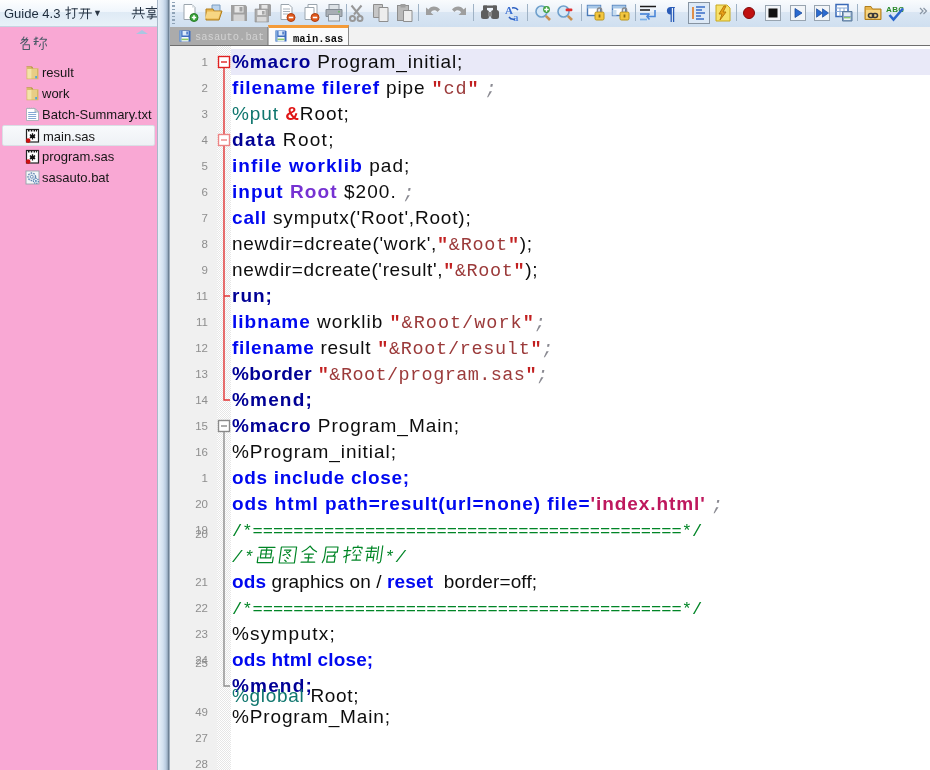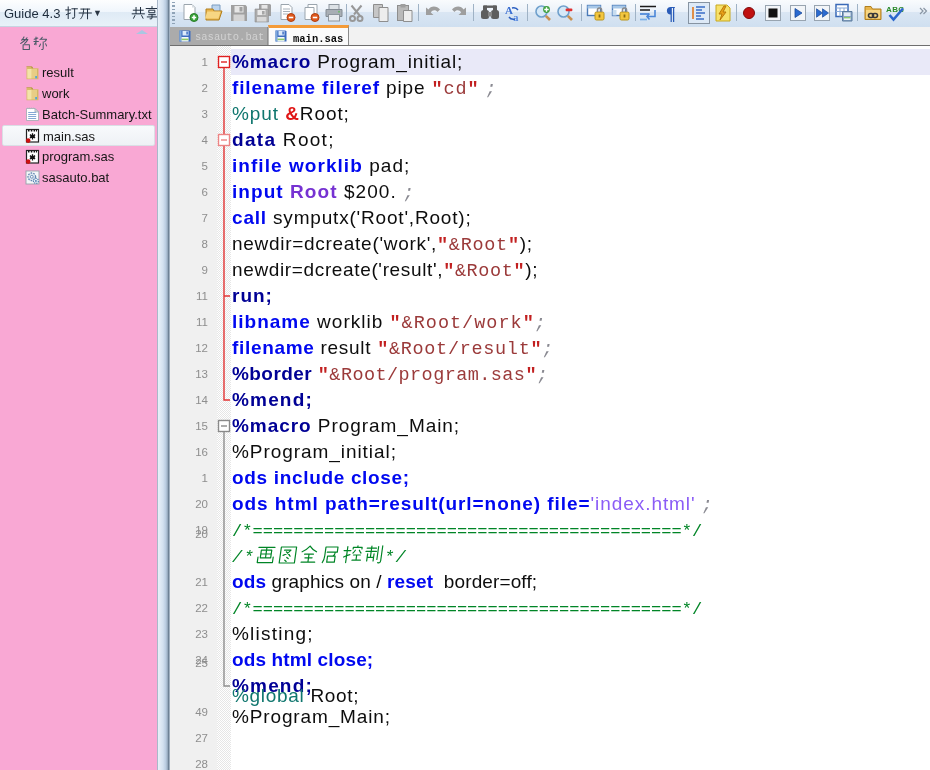--- a/index.html
+++ b/index.html
@@ -45,21 +45,21 @@
 .cl{position:absolute;left:62px;height:26px;line-height:26px;font-size:19px;color:#0d0d0d;white-space:pre}
 .k{color:#000095;font-weight:bold}
 .b{color:#0008f0;font-weight:bold}
 .m{color:#0f766e;font-weight:normal}
 .p{color:#7632d2;font-weight:bold}
 .amp{color:#e01616;font-weight:bold}
 .s{font-family:"Liberation Mono",monospace;font-size:18.5px;color:#9b3a3a}
 .q{color:#c22020;font-weight:bold}
 .sc{font-family:"Liberation Mono",monospace;font-size:18px;font-style:italic;color:#8a8a92}
 .c{font-family:"Liberation Mono",monospace;font-size:17px;color:#008526}
-.d{color:#8b5cf6;font-weight:normal}
+.d{color:#be185d;font-weight:bold}
 .cjkc{color:#008526;display:inline-block;transform:skewX(-8deg)}
 .cjkc .cjk{margin:0 0;vertical-align:-3px;width:21.5px;height:20px}
 .cjkc .cjk path{stroke-width:6}
 #foldsvg{position:absolute;left:47px;top:0}
 </style></head><body>
 
 <div id="lpanel">
   <div id="cmdbar">
     <span class="lbl" style="left:4px">Guide 4.3 <svg class="cjk" width="14" height="14" viewBox="0 0 100 100">
           <path d="M30 6 V90 M12 28 H48 M16 62 Q30 54 46 50 M56 20 H96 M76 20 V76 Q76 92 60 88"></path>
@@ -412,21 +412,21 @@
             </svg><svg class="cjk" width="20" height="20" viewBox="0 0 100 100">
               <path d="M24 8 V88 M8 28 H42 M10 60 Q24 52 40 48 M52 12 H96 M74 4 V12 M52 12 V20 M96 12 V20 M64 26 Q60 34 54 40 M84 26 Q88 34 94 40 M58 50 H92 M74 50 V72 M54 76 H96"></path>
             </svg><svg class="cjk" width="20" height="20" viewBox="0 0 100 100">
               <path d="M12 16 H58 M34 6 V56 M8 32 H60 M18 44 V80 M18 62 H50 M50 44 V80 M68 8 V72 M88 4 V78 Q88 92 74 88"></path>
             </svg></span><span class="c" style="font-style:italic">*/</span></div>
 <div class="ln" style="top:523px">21</div>
         <div class="cl" style="top:523px;letter-spacing:0.11px"><span class="b">ods</span> graphics on / <span class="b">reset</span>  border=off;</div>
 <div class="ln" style="top:549px">22</div>
         <div class="cl" style="top:549px;letter-spacing:0.02px"><span class="c">/*==========================================*/</span></div>
 <div class="ln" style="top:575px">23</div>
-        <div class="cl" style="top:575px;letter-spacing:1.22px">%listing;</div>
+        <div class="cl" style="top:575px;letter-spacing:1.22px">%symputx;</div>
 <div class="ln" style="top:601px">24</div>
         <div class="cl" style="top:601px;letter-spacing:0.13px"><span class="b">ods html close;</span></div>
 <div class="ln" style="top:604px">25</div>
         <div class="cl" style="top:627px;letter-spacing:1.17px"><span class="k">%mend;</span></div>
 <div class="ln" style="top:653px">49</div>
         <div class="cl" style="top:637px;letter-spacing:0.69px"><span class="m">%global</span> Root;</div>
 <div class="ln" style="top:679px">27</div>
         <div class="cl" style="top:658px;letter-spacing:0.86px">%Program_Main;</div>
 <div class="ln" style="top:705px">28</div>
     </div>

